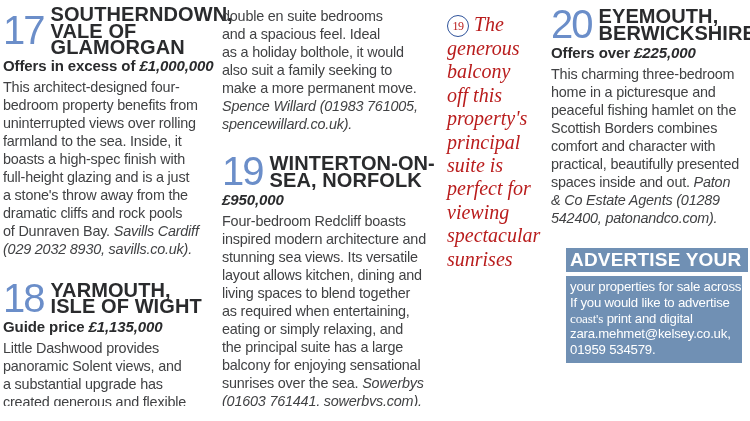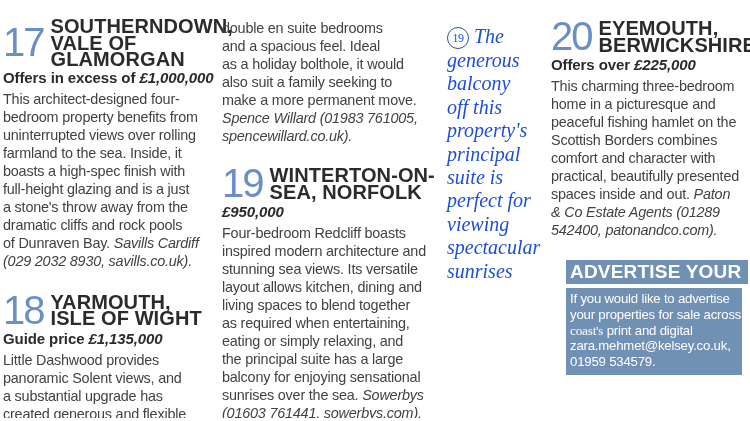--- a/index.html
+++ b/index.html
@@ -1,18 +1,18 @@
 <!DOCTYPE html>
 <html><head>
 <meta charset="utf-8">
 <style>
   html,body{margin:0;padding:0;background:#ffffff;}
   #page{
     position:relative;width:750px;height:406px;overflow:hidden;
-    background:#ffffff;font-family:"Liberation Sans",sans-serif;margin-top:12px;
+    background:#ffffff;font-family:"Liberation Sans",sans-serif;
   }
   .col{position:absolute;top:6px;}
   #col1{left:3px;width:213px;}
   #col2{left:222px;top:7px;width:222px;}
   #col3{left:447px;top:13px;width:108px;}
   #col4{left:551px;width:199px;}
 
   article{margin:0;padding:0;}
   .lh{display:flex;gap:7px;align-items:center;margin:0 0 1px 0;}
   .num{
@@ -32,21 +32,21 @@
     margin:0;font-size:14.4px;line-height:18px;color:#414244;
     white-space:pre-line;letter-spacing:-0.2px;
   }
   .agent{font-style:italic;}
   .mt{margin-top:22px;}
   .mt19{margin-top:20px;}
 
   
   .q{
     font-family:"Liberation Serif",serif;font-style:italic;
-    font-size:20px;line-height:23.4px;color:#1d4ed8;white-space:pre-line;
+    font-size:20px;line-height:23.4px;color:#b91c1c;white-space:pre-line;
     margin:0;
   }
   .q-circ{
     display:inline-flex;align-items:center;justify-content:center;
     width:20px;height:20px;border:1.3px solid #2F539B;border-radius:50%;
     font-size:12px;font-style:normal;line-height:1;margin-right:5px;
     vertical-align:1px;letter-spacing:-0.5px;
   }
 
   
@@ -166,22 +166,22 @@
 spaces inside and out. </span><span class="agent">Paton
 &amp; Co Estate Agents (01289
 542400, patonandco.com).</span></p>
     </article>
 
     <div class="ad">
       <div class="ad-title">
         <span>ADVERTISE YOUR</span>
       </div>
       <div class="ad-bodybox">
+        <span class="ad-line">your properties for sale across</span>
         <span class="ad-line">If you would like to advertise</span>
-        <span class="ad-line">your properties for sale across</span>
         <span class="ad-line"><span class="brand">coast's</span><span> print and digital</span></span>
         <span class="ad-line">zara.mehmet@kelsey.co.uk,</span>
         <span class="ad-line">01959 534579.</span>
       </div>
     </div>
   </div>
 
 </div>
 
 </body></html>

